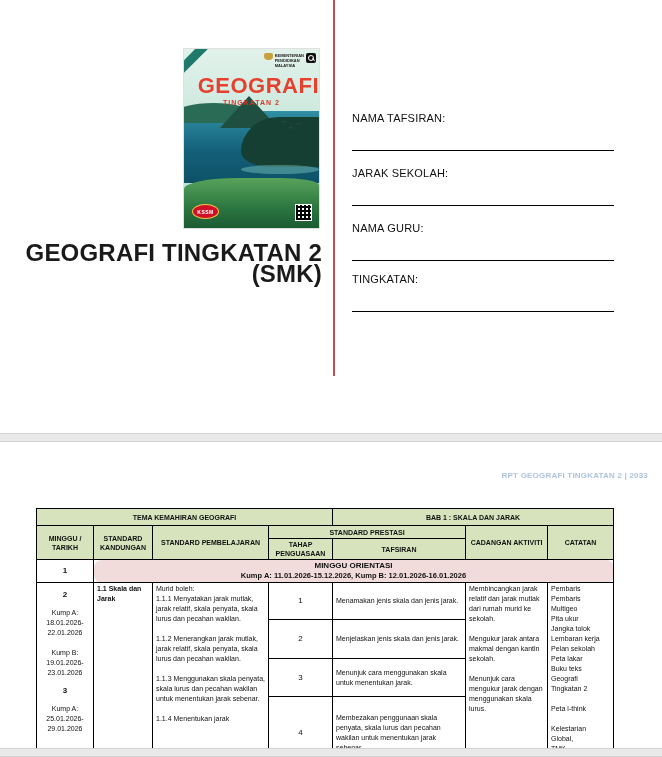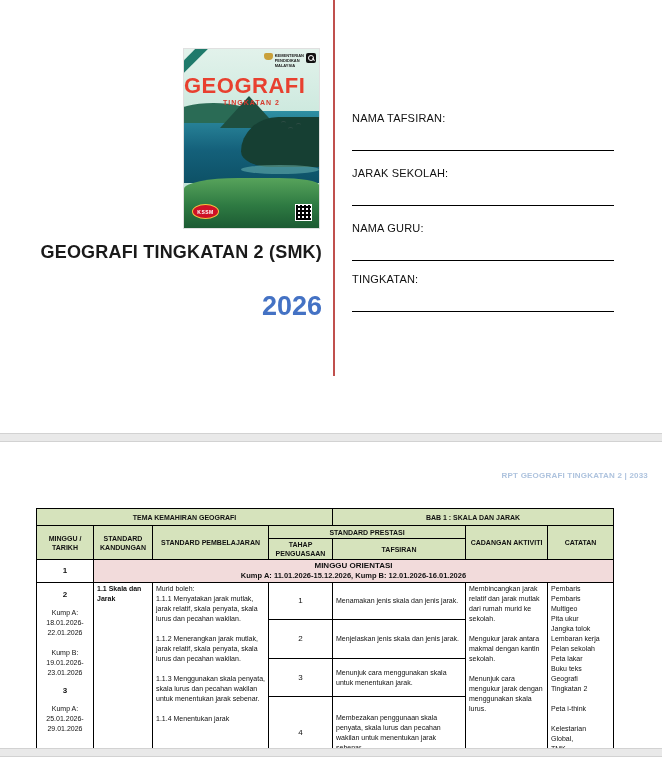--- a/index.html
+++ b/index.html
@@ -17,21 +17,21 @@
     box-shadow:0 0 0 1px rgba(0,0,0,.12);}
   .cover-stripe{position:absolute;left:-20px;top:4px;width:58px;height:9px;background:#1F7A6B;
     transform:rotate(-45deg);}
   .ministry{position:absolute;top:4px;right:3px;display:flex;align-items:flex-start;gap:2px;}
   .crest{width:9px;height:7px;background:#C9A13B;border-radius:2px 2px 4px 4px;display:inline-block;}
   .mtext{font-size:4px;line-height:5px;font-weight:bold;color:#222;letter-spacing:0;}
   .mtext div{white-space:nowrap;}
   .mag{width:10px;height:10px;background:#111;border-radius:2px;position:relative;display:inline-block;}
   .mag-circle{position:absolute;left:2px;top:2px;width:4px;height:4px;border:1px solid #fff;border-radius:50%;}
   .mag-handle{position:absolute;left:6px;top:6px;width:3px;height:1px;background:#fff;transform:rotate(45deg);}
-  .cover-title{position:absolute;top:24px;left:0;width:100%;text-align:left;
+  .cover-title{position:absolute;top:24px;left:0;width:100%;text-align:right;
     font-size:22px;font-weight:bold;color:#E8402F;letter-spacing:.5px;}
   .cover-sub{position:absolute;top:50px;left:0;width:100%;text-align:center;
     font-size:7px;font-weight:bold;color:#D6392C;letter-spacing:1px;}
   .sea{position:absolute;top:62px;left:0;width:100%;height:72px;
     background:linear-gradient(180deg,#2F8FA3 0%,#14607A 55%,#0D5166 100%);}
   .island-a{position:absolute;top:54px;left:-8px;width:75px;height:20px;background:#2A6B55;
     border-radius:50% 50% 0 0;}
   .island-b{position:absolute;top:47px;left:36px;width:58px;height:32px;background:#1E4F40;
     clip-path:polygon(50% 0,100% 100%,0 100%);}
   .island-c{position:absolute;top:68px;right:-10px;width:88px;height:50px;background:#163F33;
@@ -46,21 +46,21 @@
   .kssm{position:absolute;bottom:9px;left:8px;width:25px;height:13px;background:#CE1126;
     border:1px solid #F5C542;border-radius:50%;color:#fff;font-size:5px;font-weight:bold;
     display:flex;align-items:center;justify-content:center;letter-spacing:.5px;}
   .qr{position:absolute;bottom:7px;right:7px;width:17px;height:17px;background:#fff;padding:1px;box-sizing:border-box;}
   .qr-in{width:100%;height:100%;
     background-image:repeating-linear-gradient(0deg,#000 0 2px,transparent 2px 4px),
                      repeating-linear-gradient(90deg,#000 0 2px,#fff 2px 4px);}
 
   .titles{position:absolute;top:242px;right:340px;width:300px;text-align:right;}
   .t1{font-size:13.5px;line-height:15px;font-weight:bold;margin-bottom:19px;letter-spacing:.2px;}
-  .t2{font-size:18px;line-height:21px;font-weight:bold;margin-bottom:29px;letter-spacing:.2px;}
+  .t2{font-size:24px;line-height:21px;font-weight:bold;margin-bottom:11px;letter-spacing:.2px;}
   .t3{font-size:27px;line-height:28px;font-weight:bold;color:#4472C4;}
 
   .field{position:absolute;left:352px;width:262px;}
   .flabel{font-size:11px;letter-spacing:.2px;color:#111;}
   .fline{position:absolute;top:38px;left:0;width:262px;border-bottom:1.2px solid #000;}
 
   
   .band{position:absolute;left:0;width:662px;height:7px;background:#E9E9E9;
     border-top:1px solid #D2D2D2;border-bottom:1px solid #D2D2D2;z-index:10;}
   .band1{top:433px;}
@@ -69,21 +69,21 @@
   
   .note{position:absolute;top:471px;right:14px;font-size:8px;font-weight:bold;color:#AEC3DE;letter-spacing:.2px;}
 
   table.rpt{position:absolute;left:36px;top:508px;border-collapse:collapse;table-layout:fixed;
     width:577px;font-size:7px;line-height:10px;color:#111;}
   table.rpt td{border:1px solid #000;padding:1px 3px;overflow:hidden;}
   .green{background:#D6E3BC;}
   .hdr{font-weight:bold;text-align:center;vertical-align:middle;font-size:7px;line-height:9px;}
   tr.r1{height:17px;} tr.r2{height:13px;} tr.r3{height:21px;} tr.orient{height:22px;}
   tr.tp1{height:37px;} tr.tp2{height:39px;} tr.tp3{height:38px;} tr.tp4{height:72px;}
-  .pink{background:#F2DBDB;text-align:center;vertical-align:middle;}
+  .pink{background:#F2DBDB;text-align:center;vertical-align:middle;border-radius:8px;}
   .o1{font-weight:bold;font-size:8px;line-height:10px;}
   .o2{font-weight:bold;font-size:7.5px;line-height:10px;}
   .wkcell{text-align:center;vertical-align:middle;font-weight:bold;font-size:8px;}
   .cell{vertical-align:top;}
   .ml{white-space:pre-line;}
   .minggu-cell{text-align:center;padding-top:5px;}
   .wk{font-weight:bold;font-size:8px;margin:6px 0 8px;}
   .dates{white-space:pre-line;margin-bottom:8px;}
   .kand{font-weight:bold;padding-top:4px;}
   .tp{text-align:center;vertical-align:middle;font-size:8px;}
@@ -120,21 +120,20 @@
   <div class="cover-title">GEOGRAFI</div>
   <div class="cover-sub">TINGKATAN 2</div>
   <div class="kssm">KSSM</div>
   <div class="qr">
       <div class="qr-in"></div>
     </div>
 </div>
 
 <div class="titles">
   <div class="t2">GEOGRAFI TINGKATAN 2 (SMK)</div>
-  <div class="t3">2026</div>
 </div>
 
 <div class="field" style="top:112px">
   <div class="flabel">NAMA TAFSIRAN:</div>
   <div class="fline"></div>
 </div>
 <div class="field" style="top:167px">
   <div class="flabel">JARAK SEKOLAH:</div>
   <div class="fline"></div>
 </div>

